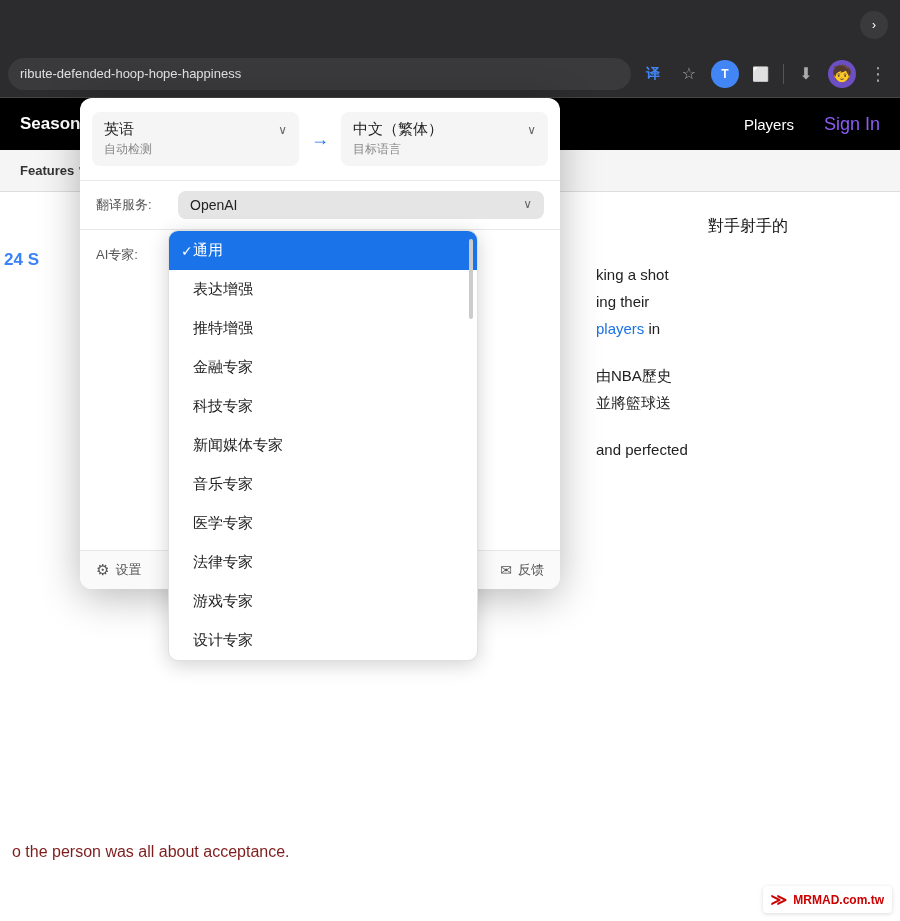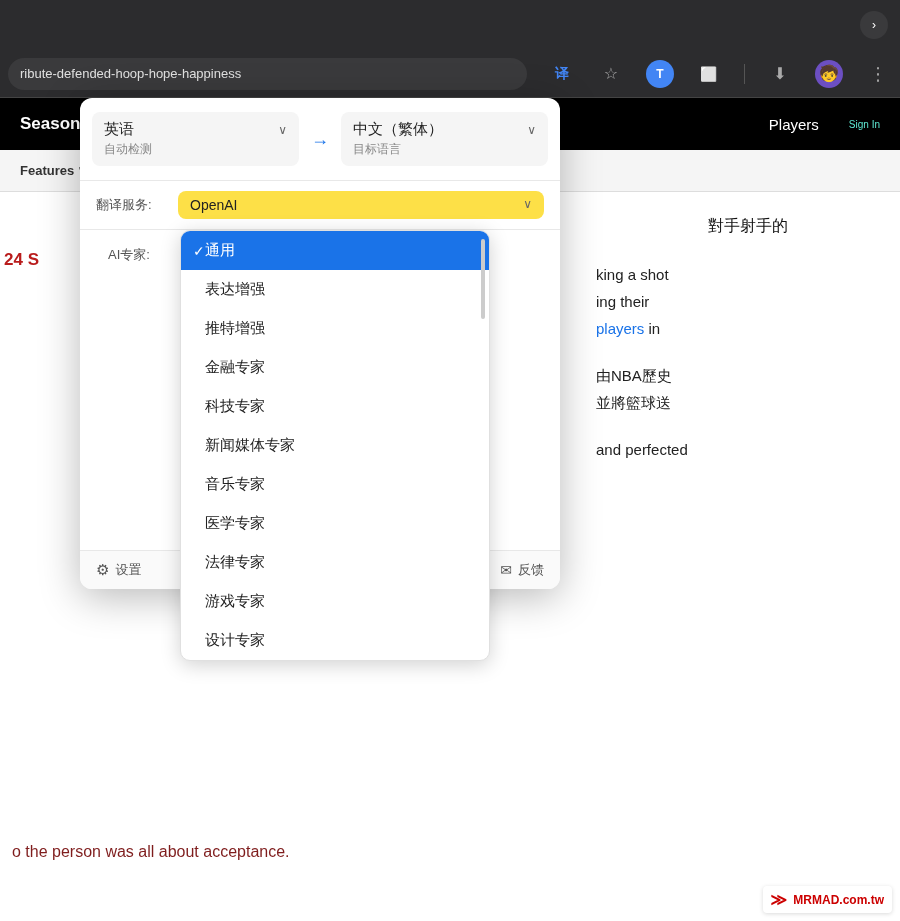--- a/index.html
+++ b/index.html
@@ -34,21 +34,21 @@
       cursor: pointer;
     }
 
     
     .address-bar-row {
       background: #2c2c2e;
       height: 48px;
       display: flex;
       align-items: center;
       padding: 0 8px;
-      gap: 21px;
+      gap: 8px;
       border-bottom: 1px solid #444;
     }
     .address-pill {
       background: #3a3a3c;
       border-radius: 20px;
       height: 32px;
       flex: 1;
       display: flex;
       align-items: center;
       padding: 0 12px;
@@ -110,22 +110,22 @@
       font-size: 17px;
       font-weight: 600;
     }
     .site-nav-spacer { flex: 1; }
     .site-nav-link {
       color: #fff;
       font-size: 15px;
       cursor: pointer;
     }
     .site-nav-signin {
-      color: #5eead4;
-      font-size: 10px;
+      color: #8b5cf6;
+      font-size: 18px;
       font-weight: 500;
       cursor: pointer;
     }
 
     
     .site-subnav {
       background: #f5f5f5;
       height: 42px;
       display: flex;
       align-items: center;
@@ -198,21 +198,21 @@
       padding: 10px 16px;
       gap: 12px;
       border-bottom: 1px solid #e8e8e8;
     }
     .service-label {
       font-size: 13px;
       color: #555;
       min-width: 70px;
     }
     .service-select-box {
-      background: #fde047;
+      background: #e5e5e5;
       border-radius: 8px;
       padding: 6px 12px;
       display: flex;
       align-items: flex-start;
       gap: 21px;
       flex: 1;
       cursor: pointer;
     }
     .service-select-text {
       font-size: 14px;
@@ -394,21 +394,21 @@
     <div class="site-nav-spacer"></div>
     <span class="site-nav-link">Players</span>
     <span class="site-nav-signin">Sign In</span>
   </div>
 
   <div class="site-subnav">
     <span class="subnav-item active">Features ∨</span>
     <span class="subnav-item">Writer A</span>
   </div>
 
-  <div style="position:absolute; top:145px; left:4px; font-size:17px; font-weight:700; color:#b91c1c; line-height:2;">
+  <div style="position:absolute; top:145px; left:4px; font-size:17px; font-weight:700; color:#3b82f6; line-height:2;">
     <div>24 S</div>
   </div>
 
   <div class="right-content">
     <div class="right-text">
       <div class="right-text-zh">對手射手的</div>
       <div style="height:20px;"></div>
       <div>king a shot</div>
       <div>ing their</div>
       <div>
@@ -455,21 +455,21 @@
   </div>
 
   <div class="service-row">
     <span class="service-label">翻译服务:</span>
     <div class="service-select-box">
       <span class="service-select-text">OpenAI</span>
       <span class="service-chevron">∨</span>
     </div>
   </div>
 
-  <div class="ai-row" style="min-height: 320px; margin-left: 12px;">
+  <div class="ai-row" style="min-height: 320px;">
     <span class="ai-label">AI专家:</span>
 
     <div class="ai-dropdown">
       <div class="dropdown-item selected">
         <span class="check-icon">✓</span>
         <span class="dropdown-item-text">通用</span>
       </div>
       <div class="dropdown-item">
         <span class="dropdown-item-text">表达增强</span>
       </div>

